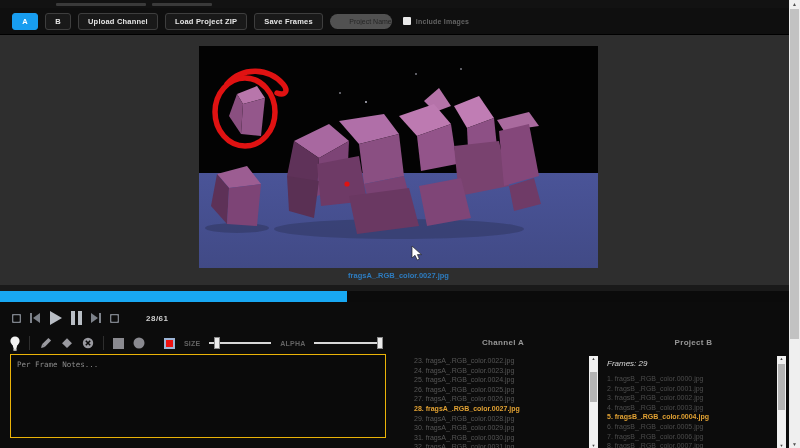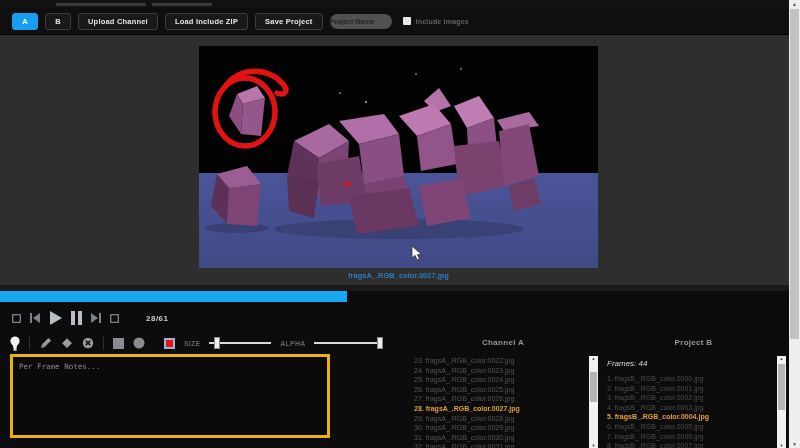--- a/index.html
+++ b/index.html
@@ -13,22 +13,22 @@
   .top-cut { position:absolute; left:0; top:0; width:789px; height:8px; background:#121212; overflow:hidden; }
   .top-cut .frag { position:absolute; top:3px; height:3px; background:#3a3a3a; border-radius:1px; }
 
   
   .toolbar { position:absolute; left:0; top:8px; width:789px; height:27px; background:#0f0f0f;
              border-bottom:1px solid #000; display:flex; align-items:center; gap:7px; padding:0 0 0 12px; }
   .btn { background:#191919; border:1px solid #3e3e3e; color:#e6e6e6; font-size:7.5px; font-weight:bold;
          letter-spacing:.2px; border-radius:3px; height:17px; padding:0 9px; display:flex; align-items:center; cursor:pointer; }
   .btn.ab { width:26px; justify-content:center; }
   .btn.active { background:#189df0; border-color:#189df0; color:#fff; }
-  .pill-input { background:#515151; border:none; border-radius:8px; height:15px; width:62px; text-align:left;
-                font-size:7px; font-weight:bold; color:#1d1d1d; font-family:"Liberation Sans",sans-serif; }
+  .pill-input { background:#515151; border:none; border-radius:8px; height:15px; width:62px; text-align:right;
+                font-size:7px; font-weight:normal; color:#1d1d1d; font-family:"Liberation Sans",sans-serif; }
   .pill-input::placeholder { color:#252525; opacity:1; }
   .inc { display:flex; align-items:center; gap:5px; margin-left:4px; }
   .cb { width:8px; height:8px; background:#e9e9e9; border-radius:1px; display:inline-block; }
   .cb.dark { background:#33404f; border:1px solid #556; position:relative; }
   .cb.dark.checked::after { content:"✓"; position:absolute; left:0.5px; top:-1.5px; color:#fff; font-size:7px; }
   .lbl { color:#636363; font-size:7px; font-weight:bold; letter-spacing:.2px; }
 
   
   .viewer-canvas { position:absolute; left:199px; top:46px; width:399px; height:222px; background:#000; }
   .caption { position:absolute; left:199px; top:271px; width:399px; text-align:center;
@@ -50,22 +50,22 @@
   .fps-input { width:26px; height:11px; background:#161616; border:1px solid #333; color:#5a5a5a;
                font-size:7px; padding:0 3px; font-family:"Liberation Sans",sans-serif; }
 
   .tools { position:absolute; left:10px; top:30px; height:22px; display:flex; align-items:center; gap:9px; }
   .vdiv { width:1px; height:14px; background:#2e2e2e; }
   .swatch { width:11px; height:11px; border:2px solid #9db4d6; background:#e11; cursor:pointer; }
   .slider { position:relative; height:12px; cursor:pointer; }
   .slider .track { position:absolute; top:5px; left:0; right:0; height:2px; background:#d8d8d8; }
   .slider .handle { position:absolute; top:0; width:6px; height:12px; background:#ececec; border:1px solid #888; }
 
-  .notes { position:absolute; left:10px; top:52px; width:320px; height:84px; background:#0a0a0a;
-           border:3px solid #eab308; color:#a5a5a5; font-family:"DejaVu Sans Mono", monospace;
+  .notes { position:absolute; left:10px; top:52px; width:376px; height:84px; background:#0a0a0a;
+           border:1px solid #eab308; color:#a5a5a5; font-family:"DejaVu Sans Mono", monospace;
            font-size:7.5px; padding:5px 6px; resize:none; }
   .notes::placeholder { color:#8b8b8b; opacity:1; }
 
   .chan { position:absolute; top:36px; height:118px; }
   .chan-a { left:408px; width:190px; }
   .chan-b { left:601px; width:185px; }
   .chan-title { text-align:center; color:#979797; font-size:8px; font-weight:bold; letter-spacing:.3px; height:16px; }
   .chan-list { position:relative; height:100px; overflow:hidden; padding:2px 14px 0 6px; }
   .chan-list .li { font-size:7px; line-height:9.6px; color:#565656; white-space:nowrap; cursor:pointer; }
   .chan-b .chan-list .li { color:#4c4c4c; }
@@ -87,22 +87,22 @@
 
   <div class="top-cut">
     <div class="frag" style="left:56px;width:90px;"></div>
     <div class="frag" style="left:152px;width:60px;"></div>
   </div>
 
   <div class="toolbar">
     <button class="btn ab active">A</button>
     <button class="btn ab">B</button>
     <button class="btn">Upload Channel</button>
-    <button class="btn">Load Include ZIP</button>
-    <button class="btn">Save Project</button>
+    <button class="btn">Load Project ZIP</button>
+    <button class="btn">Save Frames</button>
     <input class="pill-input" placeholder="Project Name" style="">
     <span class="inc">
       <span class="cb"></span>
       <span class="lbl">Include Images</span>
     </span>
   </div>
 
   <div class="viewer-canvas">
     <svg width="399" height="222" viewBox="0 0 399 222">
       <defs>
@@ -293,21 +293,21 @@
           <span class="arr" style="top:0">▲</span>
           <div class="thumb" style="top:16px;height:30px"></div>
           <span class="arr" style="bottom:0">▼</span>
         </div>
       </div>
     </div>
 
     <div class="chan chan-b">
       <div class="chan-title">Project B</div>
       <div class="chan-list">
-        <div class="frames-note">Frames: 44</div>
+        <div class="frames-note">Frames: 29</div>
 
         <div class="li">1.  fragsB_.RGB_color.0000.jpg</div>
           <div class="li">2.  fragsB_.RGB_color.0001.jpg</div>
           <div class="li">3.  fragsB_.RGB_color.0002.jpg</div>
           <div class="li">4.  fragsB_.RGB_color.0003.jpg</div>
           <div class="li sel">5.  fragsB_.RGB_color.0004.jpg</div>
           <div class="li">6.  fragsB_.RGB_color.0005.jpg</div>
           <div class="li">7.  fragsB_.RGB_color.0006.jpg</div>
           <div class="li">8.  fragsB_.RGB_color.0007.jpg</div>
           <div class="li">9.  fragsB_.RGB_color.0008.jpg</div>

